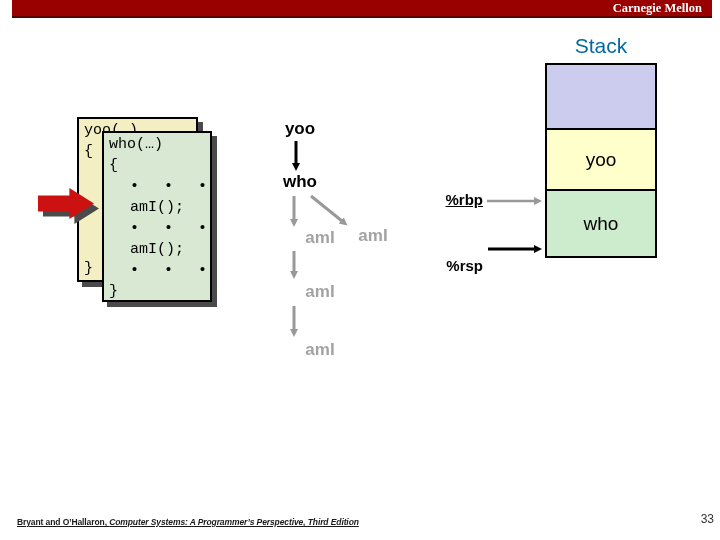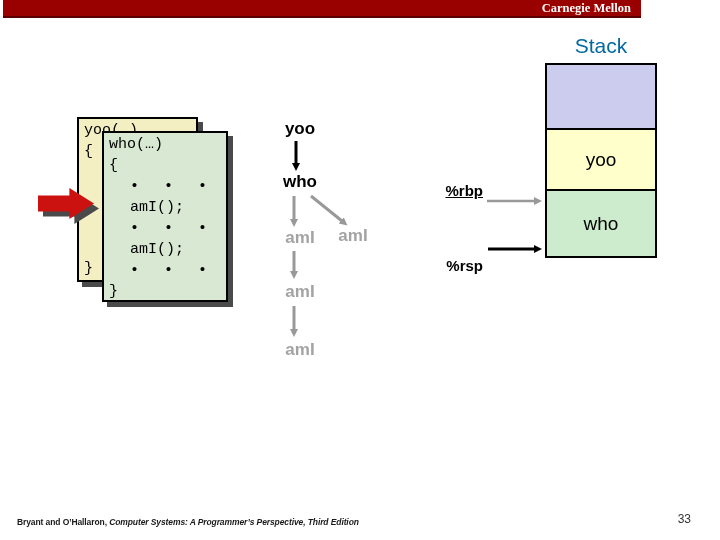--- a/index.html
+++ b/index.html
@@ -6,21 +6,21 @@
   .slide {
     position: relative;
     width: 720px; height: 540px;
     background: #ffffff;
     overflow: hidden;
     font-family: "Liberation Sans", sans-serif;
   }
 
   
   .top-bar {
-    position: absolute; left: 3px; top: 0; width: 638px; height: 16px;
+    position: absolute; left: 12px; top: 0; width: 700px; height: 16px;
     background: var(--brand_red, #990000);
     border-bottom: 2px solid var(--brand_red_dark, #5a0000);
   }
   .brand {
     position: absolute; right: 10px; top: 1px;
     color: #ffffff; font-family: "Liberation Serif", serif;
     font-weight: bold; font-size: 12.5px; letter-spacing: 0px;
   }
 
   
@@ -40,21 +40,21 @@
     font-size: 15px; line-height: 21px; color: #000;
     box-sizing: border-box;
     padding: 1px 0 0 5px;
   }
   .yoo-card {
     left: 77px; top: 117px; width: 121px; height: 165px;
     background: var(--card_yellow, #f3efc2);
     z-index: 1;
   }
   .who-card {
-    left: 102px; top: 131px; width: 126px; height: 171px;
+    left: 102px; top: 131px; width: 110px; height: 171px;
     background: var(--card_green, #d9e8d2);
     z-index: 2;
   }
   .code-line { white-space: pre; }
   .code-line.indent { padding-left: 21px; }
   .code-line.dots { letter-spacing: 8px; }
   .closing-brace { position: absolute; left: 5px; bottom: 1px; }
 
   
   .pointer-wrap { position: absolute; left: 38px; top: 188px; width: 56px; height: 31px; z-index: 3; }
@@ -64,21 +64,21 @@
   }
   .pointer-shadow { left: 5px; top: 5px; background: var(--shadow, #4a4a4a); }
   .pointer-body { left: 0; top: 0; background: var(--arrow_red, #cc1111); }
 
   
   .chain-node {
     position: absolute; transform: translateX(-50%);
     font-size: 17px; font-weight: bold; color: #000;
     white-space: nowrap;
   }
-  .chain-node.dim { color: var(--label_gray, #a3a3a3); }
+  .chain-node.dim { color: var(--label_gray, #a3a3a3); margin-left: 20px; }
   .overlay { position: absolute; left: 0; top: 0; pointer-events: none; }
 
   
   .stack-label {
     position: absolute; left: 545px; top: 34px; width: 112px;
     text-align: center; font-size: 21px; color: #0369a1;
   }
   .stack-box { position: absolute; left: 545px; top: 63px; }
   .stack-frame {
     width: 108px; border: 2px solid #000;
@@ -86,32 +86,32 @@
   }
   .stack-frame + .stack-frame { margin-top: -2px; }
   .frame-empty { height: 63px; line-height: 63px; background: var(--stack_purple, #ccccee); }
   .frame-yoo   { height: 59px; line-height: 59px; background: var(--stack_yellow, #ffffcc); }
   .frame-who   { height: 65px; line-height: 65px; background: var(--stack_green, #cdeccd); }
 
   .register-label {
     position: absolute; width: 55px; text-align: right;
     font-size: 15px; font-weight: bold; color: #000;
   }
-  .rbp { left: 428px; top: 182px; text-decoration: underline; }
+  .rbp { left: 428px; top: 191px; text-decoration: underline; }
   .rsp { left: 428px; top: 241px; margin-top: 16px; }
 
   
   .footer-credit {
     position: absolute; left: 17px; top: 517px;
     font-size: 8.5px; font-weight: bold; color: #1a1a1a;
-    letter-spacing: -0.1px; white-space: nowrap;
+    letter-spacing: -0.1px; white-space: nowrap; text-decoration: underline;
   }
   .footer-credit .book { font-style: italic; }
   .page-number {
-    position: absolute; right: 29px; top: 512px;
+    position: absolute; right: 6px; top: 512px;
     font-size: 12px; color: #333333;
   }
 </style>
 </head>
 <body>
 
 <div class="slide">
 
   <div class="top-bar">
     <span class="brand">Carnegie Mellon</span>

